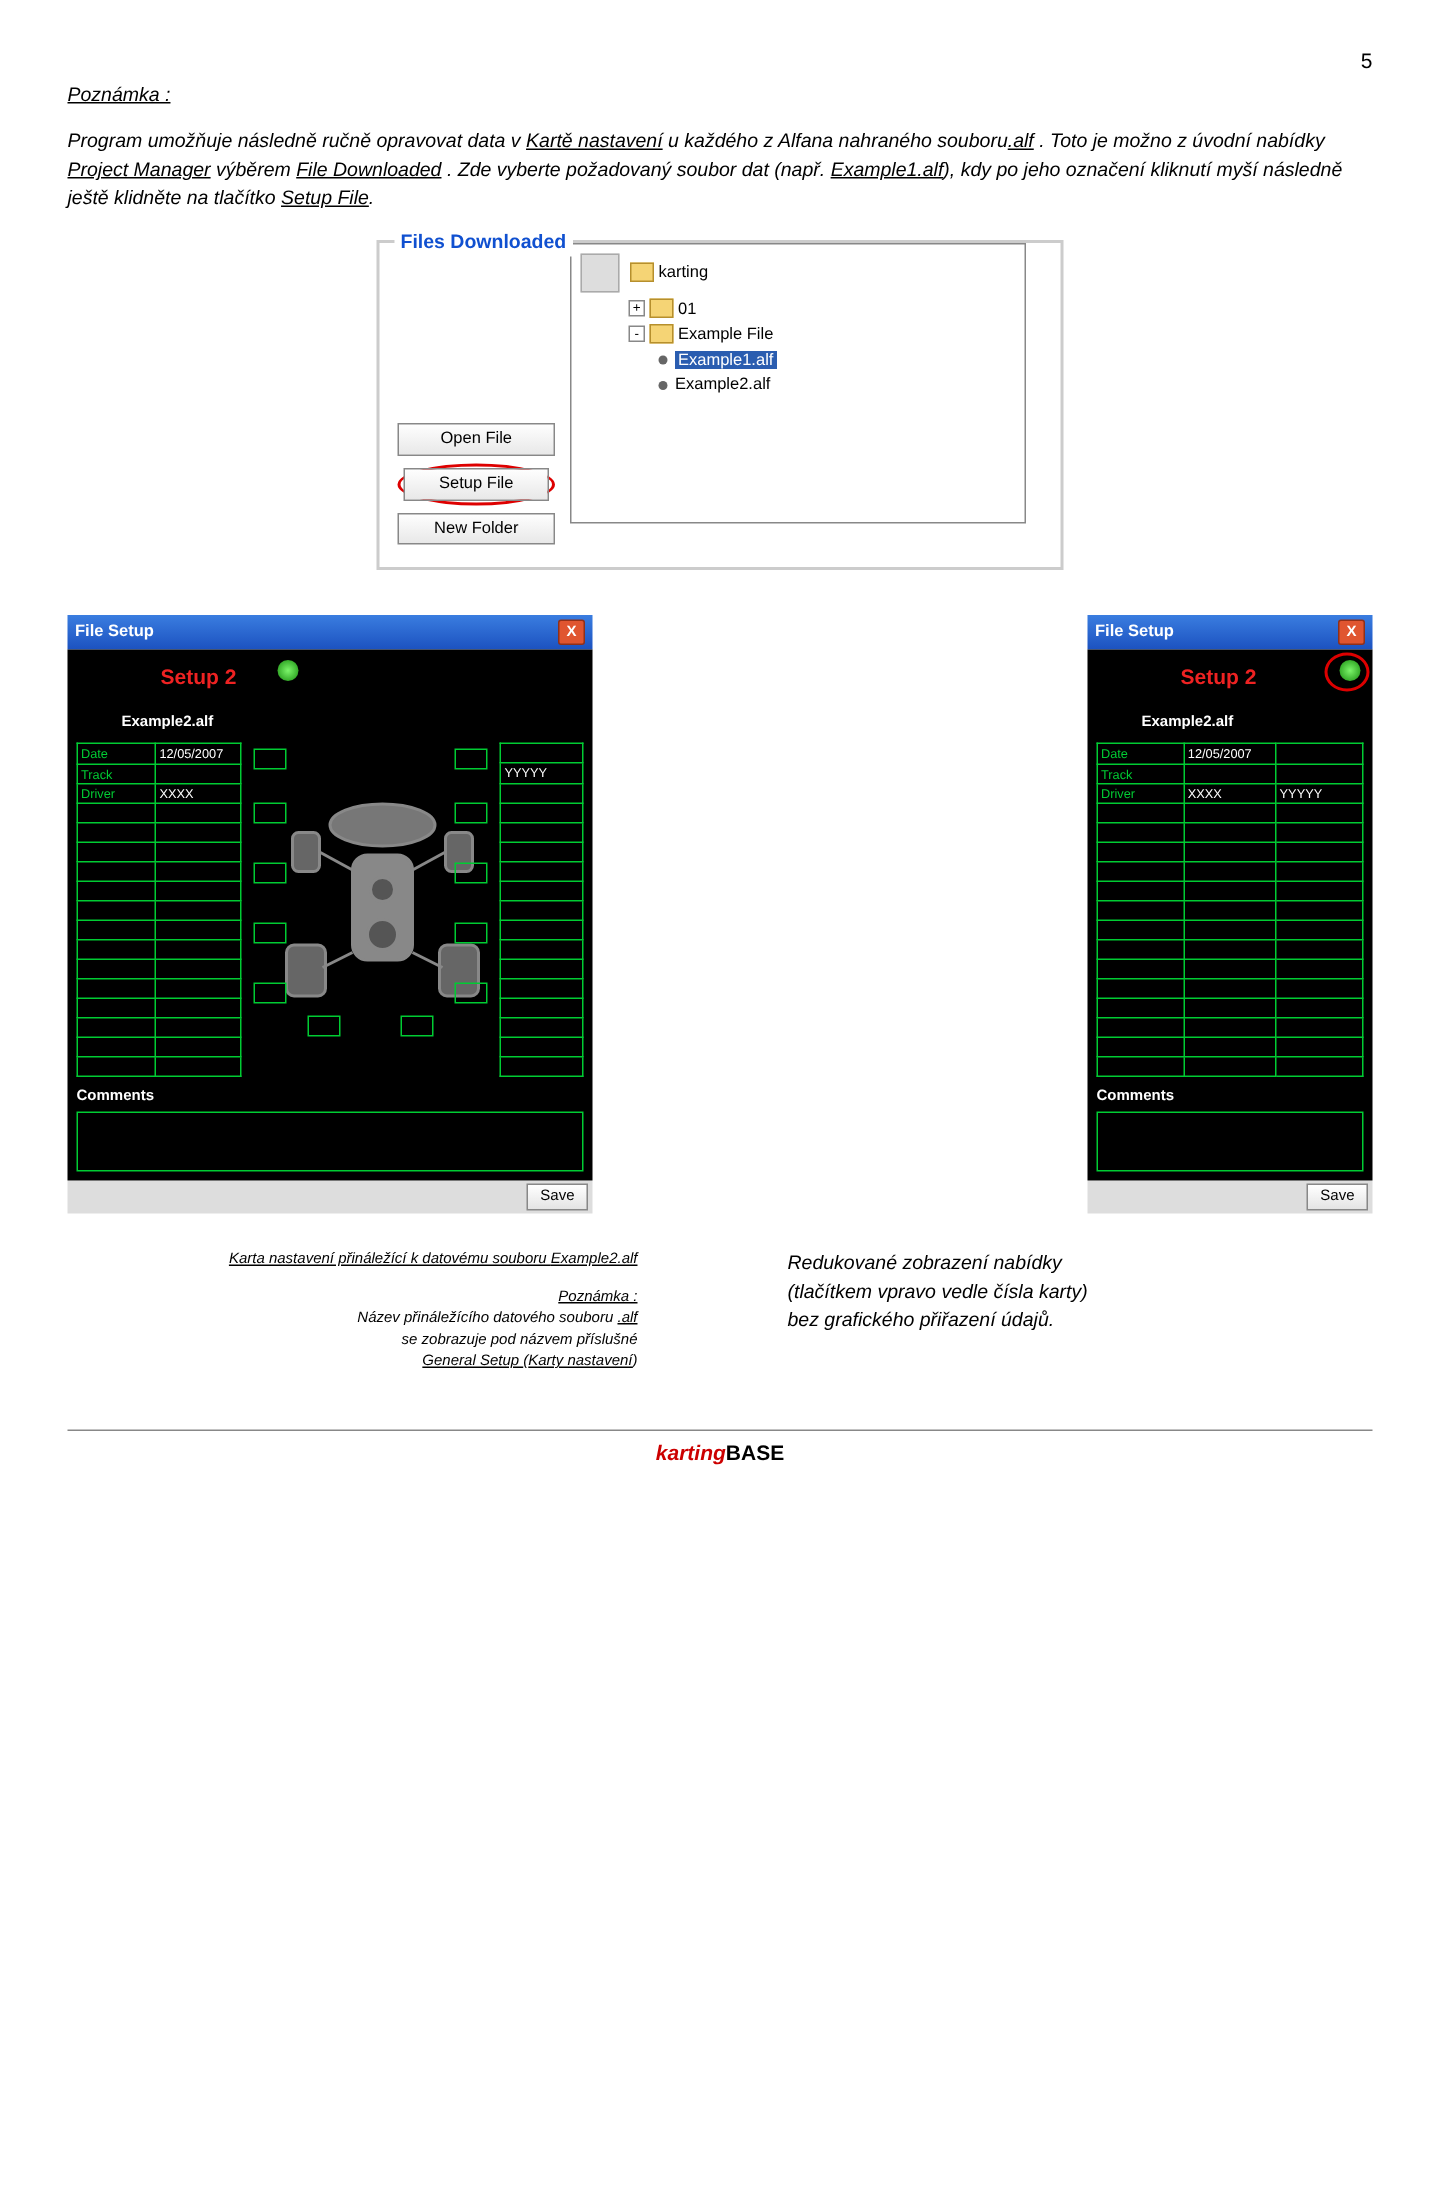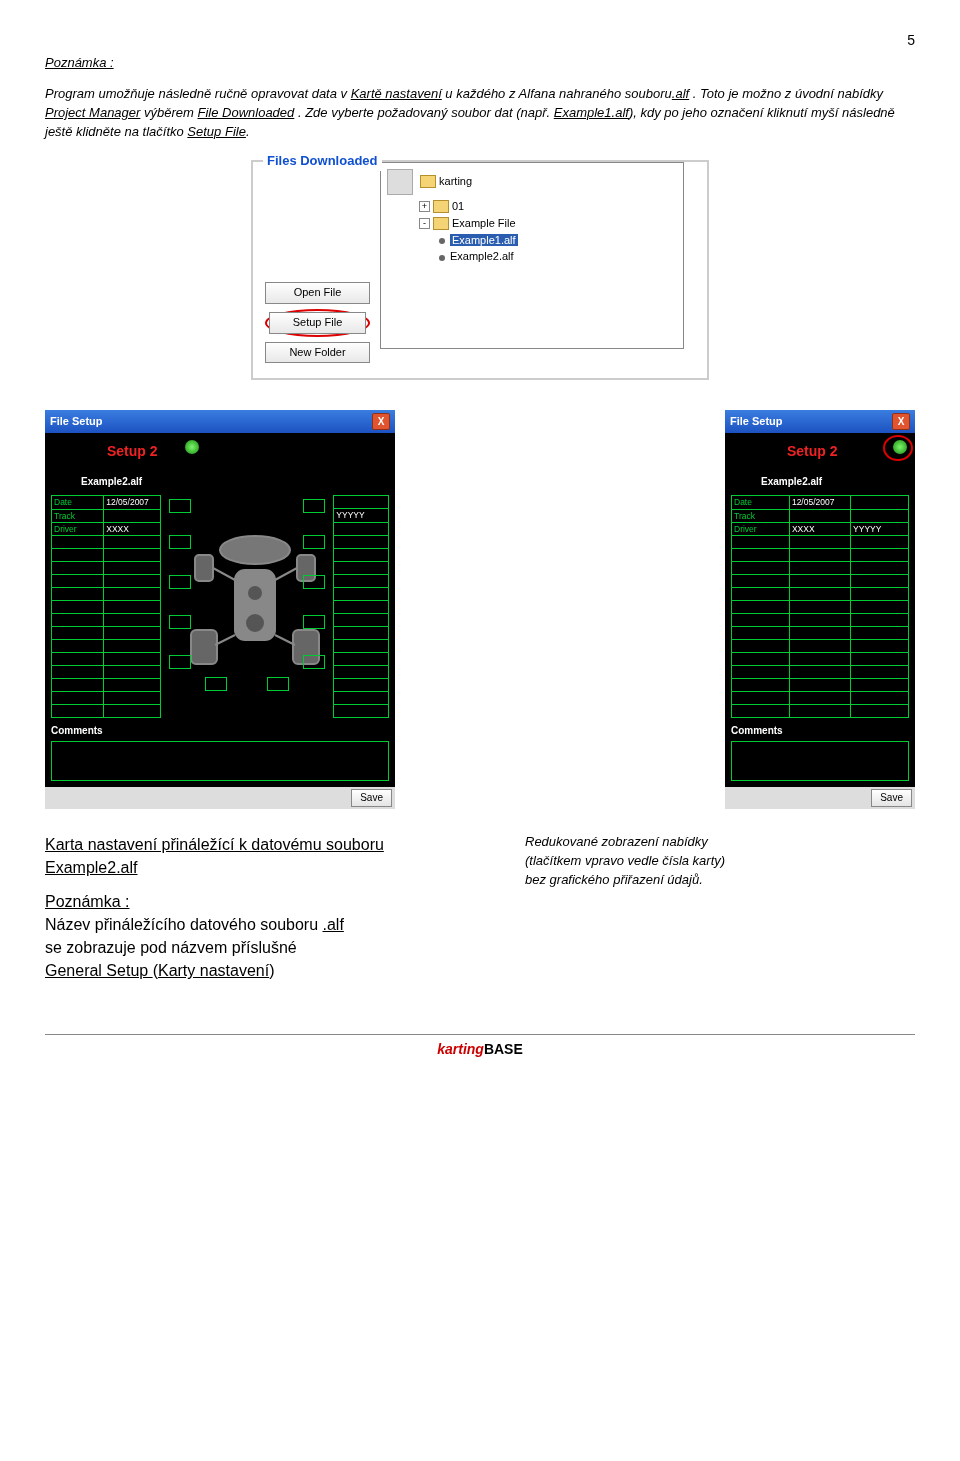--- a/index.html
+++ b/index.html
@@ -102,23 +102,23 @@
     position:absolute; top:30px; left:20px; width:140px; height:150px;
   }
   .kart svg { width:100%; height:100%; }
   .kb { position:absolute; border:1px solid #0c3; width:20px; height:12px; }
   .comments-lbl { color:#fff; font-size:10px; font-weight:bold; margin-top:6px; margin-bottom:2px; }
   .comments-box { background:#000; border:1px solid #0c3; height:38px; }
   .save-row { text-align:right; background:#ddd; padding:2px 3px; }
   .save-btn { display:inline-block; border:1px solid #888; background:linear-gradient(#fff,#e4e4e4);
     font-size:10px; padding:1px 8px; }
   .cap-row { display:flex; gap:100px; margin-top:6px; }
-  .cap-l { width:380px; font-size:16px; }
+  .cap-l { width:380px; font-style:italic; font-size:10px;text-align:right; }
   .cap-r { width:300px; font-style:italic; font-size:13px; }
-  .footer-line { border-top:1px solid #888; margin-top:52px; padding-top:4px; text-align:center; }
+  .footer-line { border-top:1px solid #888; margin-top:37px; padding-top:4px; text-align:center; }
   .logo-k { color:#cc0000; font-style:italic; font-weight:bold; font-size:14px; }
   .logo-b { color:#000; font-weight:bold; font-size:14px; }
 </style>
 </head>
 <body>
 
 <div class="page-num">5</div>
 
 <div class="para"><span class="ul">Poznámka :</span></div>
 

